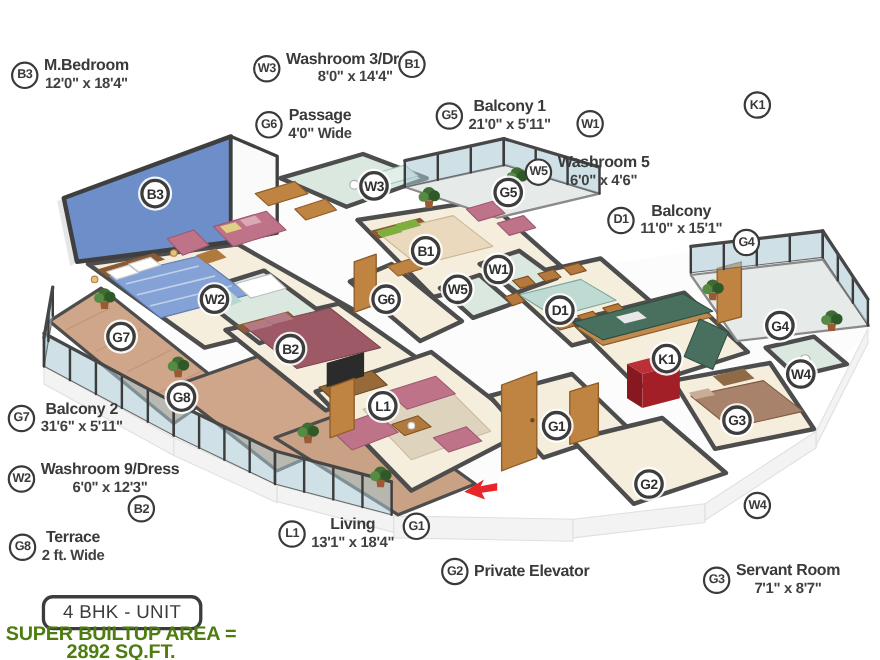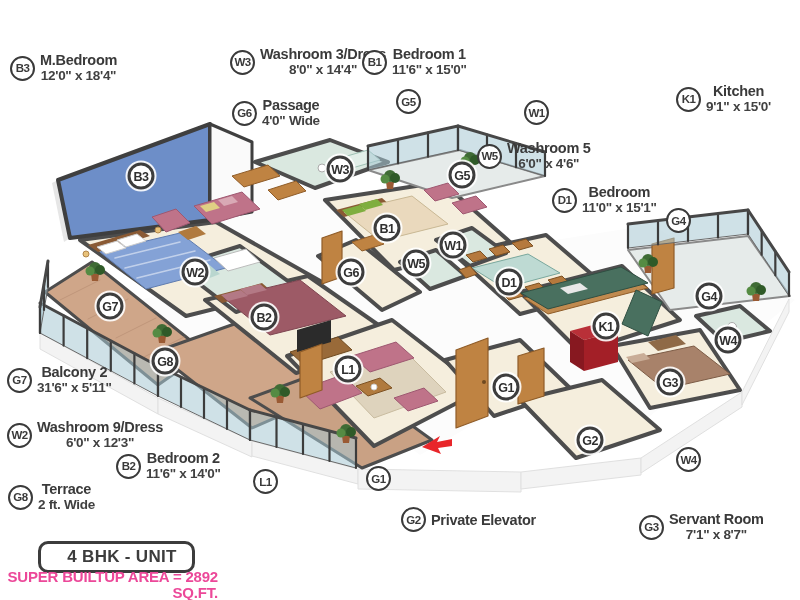--- a/index.html
+++ b/index.html
@@ -13,23 +13,23 @@
          letter-spacing:-0.5px;flex:0 0 auto;box-sizing:border-box;}
   .ctext{display:flex;flex-direction:column;align-items:center;line-height:16px;}
   .cname{font-size:14.5px;font-weight:bold;letter-spacing:-0.3px;white-space:nowrap;}
   .cdims{font-size:13.5px;font-weight:bold;letter-spacing:-0.3px;white-space:nowrap;color:#414141;}
   .plan-badge{position:absolute;transform:translate(-50%,-50%);width:27px;height:27px;
          border:3px solid #3d3d3d;border-radius:50%;background:#fff;display:flex;align-items:center;
          justify-content:center;font-weight:bold;font-size:12.5px;letter-spacing:-0.5px;color:#303030;
          box-sizing:border-box;box-shadow:0 0 0 2px rgba(255,255,255,.9);z-index:3;}
   .unit-box{position:absolute;left:38px;top:541px;width:140px;height:26px;border:3px solid #3c3c3c;
          border-radius:10px;background:#fff;display:flex;align-items:center;justify-content:center;
-         font-weight:bold;font-size:17px;letter-spacing:0.3px;color:#3c3c3c;z-index:4;padding-left:11px;}
-  .area-lines{position:absolute;left:2px;top:569px;width:216px;text-align:right;font-weight:bold;
-         font-size:15px;line-height:15.5px;letter-spacing:-0.2px;color:#ec4899;z-index:4;}
+         font-weight:normal;font-size:17px;letter-spacing:0.3px;color:#3c3c3c;z-index:4;}
+  .area-lines{position:absolute;left:2px;top:569px;width:216px;text-align:center;font-weight:bold;
+         font-size:18px;line-height:15.5px;letter-spacing:-0.2px;color:#4d7c0f;z-index:4;}
 </style>
 </head>
 <body>
 
 <div class="canvas">
 
   <svg class="plan" width="800" height="600" id="plan-svg">
       <polygon points="60,235 250,155 480,250 300,345" fill="#fcfcfc"></polygon>
       <polygon points="140,300 330,250 470,340 300,420" fill="#fcfcfc"></polygon>
       <polygon points="270,340 470,270 620,340 420,455" fill="#fcfcfc"></polygon>
@@ -253,56 +253,52 @@
       </div>
       <div class="callout" style="position: absolute; left: 230px; top: 46px;">
         <span class="badge">W3</span>
         <span class="ctext">
           <span class="cname">Washroom 3/Dress</span>
           <span class="cdims">8'0" x 14'4"</span>
         </span>
       </div>
       <div class="callout" style="position: absolute; left: 362px; top: 46px;">
         <span class="badge">B1</span>
-        <span class="ctext">
-          <span class="cname">Bedroom 1</span>
-          <span class="cdims">11'6" x 15'0"</span>
-        </span>
       </div>
       <div class="callout" style="position: absolute; left: 232px; top: 97px;">
         <span class="badge">G6</span>
         <span class="ctext">
           <span class="cname">Passage</span>
           <span class="cdims">4'0" Wide</span>
         </span>
       </div>
       <div class="callout" style="position: absolute; left: 396px; top: 89px;">
         <span class="badge">G5</span>
+        <span class="ctext">
+          <span class="cname">Balcony 1</span>
+          <span class="cdims">21'0" x 5'11"</span>
+        </span>
       </div>
       <div class="callout" style="position: absolute; left: 524px; top: 100px;">
         <span class="badge">W1</span>
       </div>
       <div class="callout" style="position: absolute; left: 676px; top: 83px;">
         <span class="badge">K1</span>
-        <span class="ctext">
-          <span class="cname">Kitchen</span>
-          <span class="cdims">9'1" x 15'0'</span>
-        </span>
       </div>
       <div class="callout" style="position: absolute; left: 477px; top: 140px;">
         <span class="badge">W5</span>
         <span class="ctext">
           <span class="cname">Washroom 5</span>
           <span class="cdims">6'0" x 4'6"</span>
         </span>
       </div>
       <div class="callout" style="position: absolute; left: 552px; top: 184px;">
         <span class="badge">D1</span>
         <span class="ctext">
-          <span class="cname">Bedroom</span>
+          <span class="cname">Balcony</span>
           <span class="cdims">11'0" x 15'1"</span>
         </span>
       </div>
       <div class="callout" style="position: absolute; left: 666px; top: 208px;">
         <span class="badge">G4</span>
       </div>
       <div class="callout" style="position: absolute; left: 7px; top: 364px;">
         <span class="badge">G7</span>
         <span class="ctext">
           <span class="cname">Balcony 2</span>
@@ -311,34 +307,34 @@
       </div>
       <div class="callout" style="position: absolute; left: 7px; top: 419px;">
         <span class="badge">W2</span>
         <span class="ctext">
           <span class="cname">Washroom 9/Dress</span>
           <span class="cdims">6'0" x 12'3"</span>
         </span>
       </div>
       <div class="callout" style="position: absolute; left: 116px; top: 450px;">
         <span class="badge">B2</span>
-        <span class="ctext">
-          <span class="cname">Bedroom 2</span>
-          <span class="cdims">11'6" x 14'0"</span>
-        </span>
       </div>
       <div class="callout" style="position: absolute; left: 8px; top: 481px;">
         <span class="badge">G8</span>
         <span class="ctext">
           <span class="cname">Terrace</span>
           <span class="cdims">2 ft. Wide</span>
         </span>
       </div>
       <div class="callout" style="position: absolute; left: 253px; top: 469px;">
         <span class="badge">L1</span>
+        <span class="ctext">
+          <span class="cname">Living</span>
+          <span class="cdims">13'1" x 18'4"</span>
+        </span>
       </div>
       <div class="callout" style="position: absolute; left: 366px; top: 466px;">
         <span class="badge">G1</span>
       </div>
       <div class="callout" style="position: absolute; left: 401px; top: 507px;">
         <span class="badge">G2</span>
         <span class="ctext">
           <span class="cname">Private Elevator</span>
           <span class="cdims"></span>
         </span>

